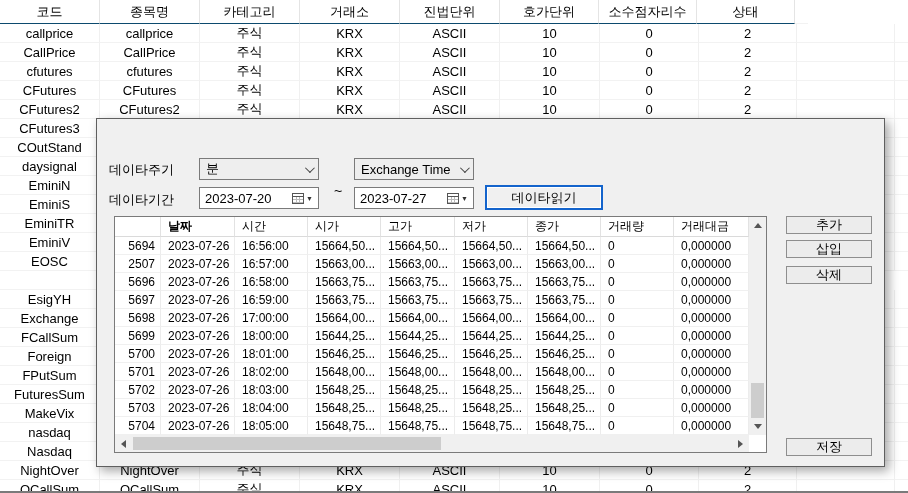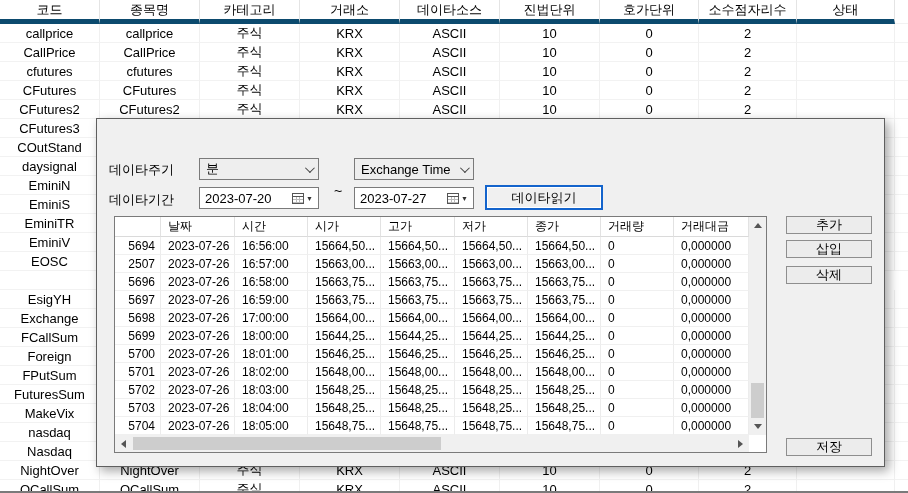--- a/index.html
+++ b/index.html
@@ -6,21 +6,21 @@
   html,body { width: 908px; height: 493px; }
   body {
     position: relative; overflow: hidden; background: #fff;
     font-family: "Liberation Sans", sans-serif; color: #000;
   }
   
   .bg-table { position: absolute; inset: 0; }
   .bg-header { display: flex; height: 24px; }
   .bg-header .cell {
     display: flex; align-items: center; justify-content: center;
-    font-size: 13px; border-right: 1px solid #e4e4e4; border-bottom: 5px solid #0c4a6e;
+    font-size: 13px; border-right: 1px solid #e4e4e4; border-bottom: 1px solid #0c4a6e;
   }
   .bg-row { display: flex; height: 19px; }
   .bg-row .cell {
     display: flex; align-items: center; justify-content: center;
     font-size: 13px; border-right: 1px solid #f0f0f0; border-bottom: 1px solid #f2f2f2;
   }
   .cell.filler { border: none; border-bottom: 1px solid #f2f2f2; }
   .bottom-frame { position: absolute; left: 0; right: 0; bottom: 0; height: 2px; background: #7a7a7a; }
 
   
@@ -102,21 +102,20 @@
 </style>
 </head>
 <body>
 
 <div class="bg-table">
   <div class="bg-header" id="bg-header">
       <div class="cell" style="width: 100px;">코드</div>
       <div class="cell" style="width: 100px;">종목명</div>
       <div class="cell" style="width: 100px;">카테고리</div>
       <div class="cell" style="width: 100px;">거래소</div>
-      <div class="cell" style="width: 100px;">데이타소스</div>
       <div class="cell" style="width: 100px;">진법단위</div>
       <div class="cell" style="width: 99px;">호가단위</div>
       <div class="cell" style="width: 98px;">소수점자리수</div>
       <div class="cell" style="width: 98px;">상태</div>
       <div class="cell filler" style="width: 13px;"></div>
     </div>
   <div id="bg-rows">
       <div class="bg-row">
         <div class="cell" style="width: 100px;">callprice</div>
         <div class="cell" style="width: 100px;">callprice</div>
@@ -446,21 +445,21 @@
     <span class="cal-wrap">
       <span class="cal-ico"></span>
       <span class="cal-arrow">▼</span>
     </span>
   </div>
   <div class="read-btn">데이타읽기</div>
 
   <div class="grid">
     <div class="grid-head" id="grid-head">
         <div class="gcell" style="width: 46px;"></div>
-        <div class="gcell" style="width: 74px;">날짜</div>
+        <div class="gcell" style="width: 74px; font-weight: bold;">날짜</div>
         <div class="gcell" style="width: 73px;">시간</div>
         <div class="gcell" style="width: 73px;">시가</div>
         <div class="gcell" style="width: 74px;">고가</div>
         <div class="gcell" style="width: 73px;">저가</div>
         <div class="gcell" style="width: 73px;">종가</div>
         <div class="gcell" style="width: 73px;">거래량</div>
         <div class="gcell" style="width: 75px;">거래대금</div>
       </div>
     <div id="grid-rows">
         <div class="grid-row">

